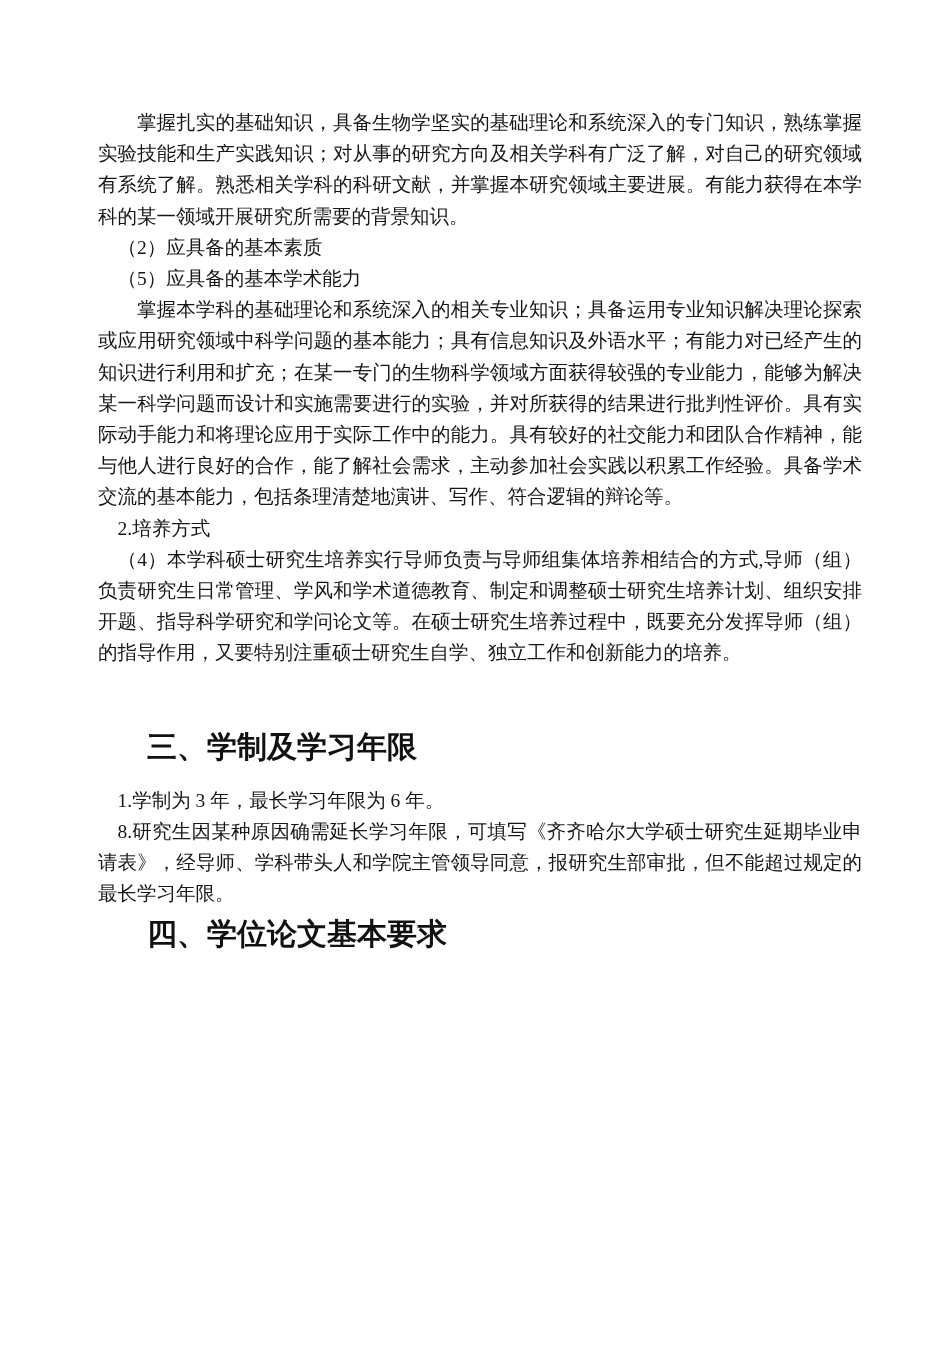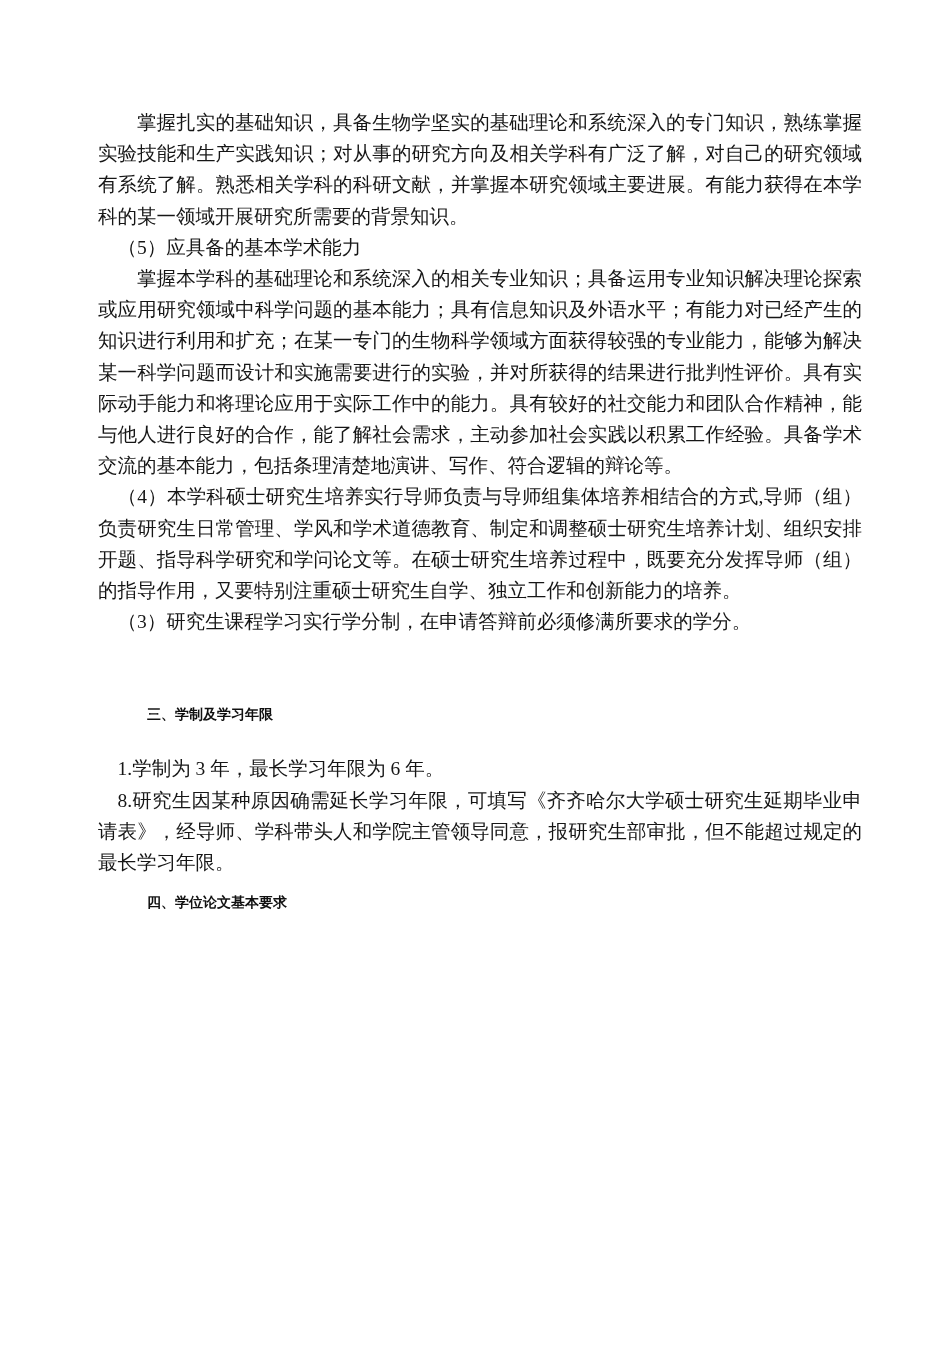--- a/index.html
+++ b/index.html
@@ -23,45 +23,46 @@
   .page p {
     margin: 0;
     text-align: justify;
     text-justify: inter-ideograph;
     word-break: break-all;
   }
   .indent-2 { text-indent: 2em; }
   .indent-1 { text-indent: 1em; }
   .section-heading {
     margin: 0;
-    font-size: 14px;
+    font-size: 30px;
     line-height: 31px;
     font-weight: 700;
     text-indent: 49px;
     color: #111111;
   }
   .heading-three {
     margin-top: 62px;
     margin-bottom: 23px;
   }
   .heading-four {
     margin-top: 9px;
     font-family: Liberation Serif, serif;
   }
 </style>
 </head>
 <body>
 
 <div class="page">
 
   <p class="indent-2">掌握扎实的基础知识，具备生物学坚实的基础理论和系统深入的专门知识，熟练掌握实验技能和生产实践知识；对从事的研究方向及相关学科有广泛了解，对自己的研究领域有系统了解。熟悉相关学科的科研文献，并掌握本研究领域主要进展。有能力获得在本学科的某一领域开展研究所需要的背景知识。</p>
+  <p class="indent-1">（2）应具备的基本素质</p>
   <p class="indent-1">（5）应具备的基本学术能力</p>
   <p class="indent-2">掌握本学科的基础理论和系统深入的相关专业知识；具备运用专业知识解决理论探索或应用研究领域中科学问题的基本能力；具有信息知识及外语水平；有能力对已经产生的知识进行利用和扩充；在某一专门的生物科学领域方面获得较强的专业能力，能够为解决某一科学问题而设计和实施需要进行的实验，并对所获得的结果进行批判性评价。具有实际动手能力和将理论应用于实际工作中的能力。具有较好的社交能力和团队合作精神，能与他人进行良好的合作，能了解社会需求，主动参加社会实践以积累工作经验。具备学术交流的基本能力，包括条理清楚地演讲、写作、符合逻辑的辩论等。</p>
+  <p class="indent-1">2.培养方式</p>
   <p class="indent-1">（4）本学科硕士研究生培养实行导师负责与导师组集体培养相结合的方式,导师（组）负责研究生日常管理、学风和学术道德教育、制定和调整硕士研究生培养计划、组织安排开题、指导科学研究和学问论文等。在硕士研究生培养过程中，既要充分发挥导师（组）的指导作用，又要特别注重硕士研究生自学、独立工作和创新能力的培养。</p>
-  <p class="indent-1">（3）研究生课程学习实行学分制，在申请答辩前必须修满所要求的学分。</p>
 
   <h2 class="section-heading heading-three">三、学制及学习年限</h2>
 
   <p class="indent-1">1.学制为 3 年，最长学习年限为 6 年。</p>
   <p class="indent-1">8.研究生因某种原因确需延长学习年限，可填写《齐齐哈尔大学硕士研究生延期毕业申请表》，经导师、学科带头人和学院主管领导同意，报研究生部审批，但不能超过规定的最长学习年限。</p>
 
   <h2 class="section-heading heading-four">四、学位论文基本要求</h2>
 
 </div>
 

